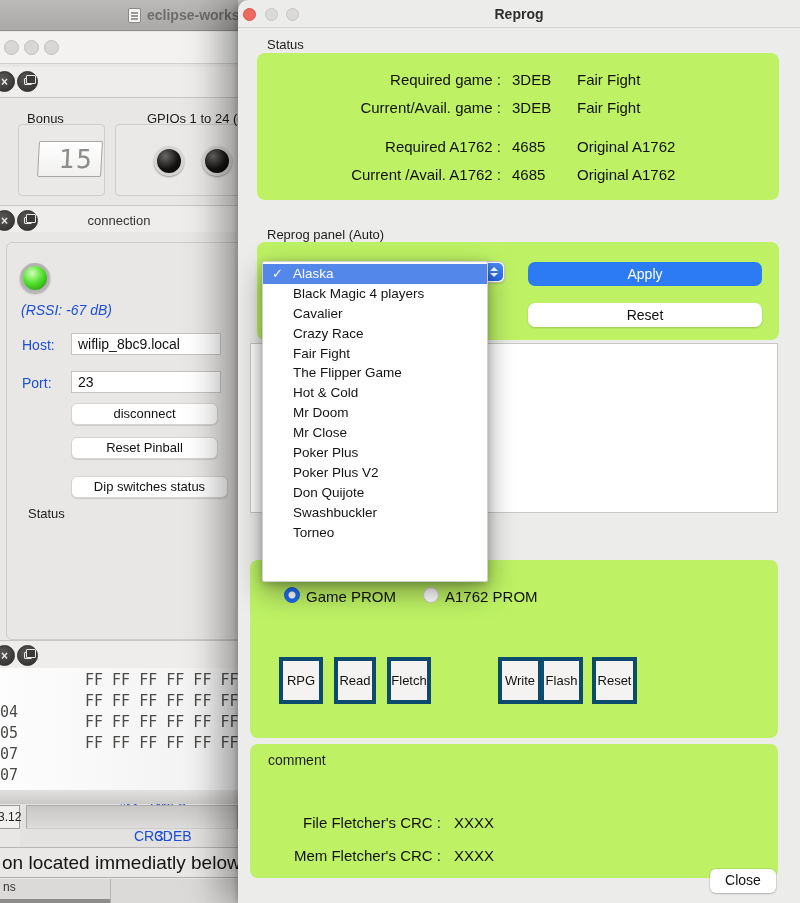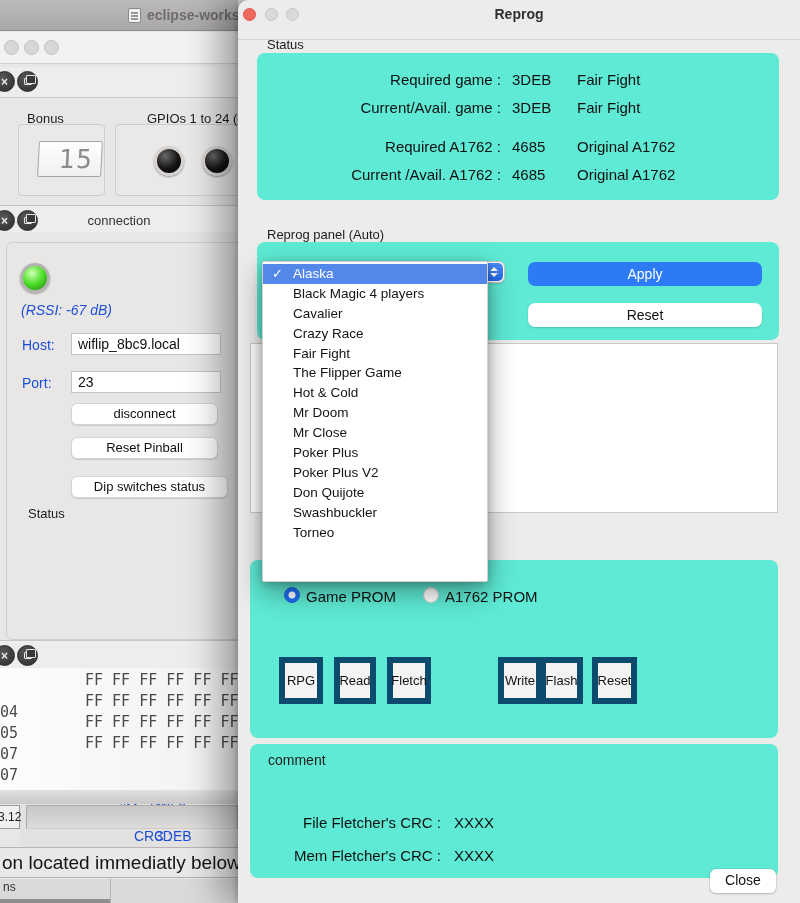--- a/index.html
+++ b/index.html
@@ -84,29 +84,29 @@
     font-size:19px; color:#141414; line-height:29px; white-space:nowrap; overflow:hidden; padding-left:2px; }
   .bottom-left { position:absolute; left:0; top:879px; width:238px; height:24px; background:#dcdad8; }
   .bl-vline { position:absolute; left:110px; top:0; width:1px; height:24px; background:#b5b3b1; }
   .bl-dark { position:absolute; left:0; top:20px; width:110px; height:4px; background:#8f8d8b; }
   .ns-text { position:absolute; left:3px; top:1px; font-size:12px; color:#333; }
 
   
   #reprog-win { position:absolute; left:238px; top:0; width:562px; height:903px;
     background:#ececeb; border-radius:10px 0 0 0;
     box-shadow:-18px 0 35px rgba(0,0,0,.35), -2px 0 5px rgba(0,0,0,.18); }
-  .rtitlebar { position:absolute; left:0; top:0; width:562px; height:40px;
+  .rtitlebar { position:absolute; left:0; top:0; width:562px; height:28px;
     border-bottom:1px solid #d8d6d4; border-radius:10px 0 0 0; }
   .rtitle { position:absolute; left:0; top:6px; width:562px; text-align:center;
     font-size:14px; font-weight:bold; color:#2f2f2f; }
   .tl2 { position:absolute; top:8px; width:13px; height:13px; border-radius:50%; }
   .tl-red { background:#ee6a5f; border:1px solid #dd5147; }
   .tl-gray { background:#dcdad9; border:1px solid #c8c6c4; }
 
-  .rgroup { position:absolute; background:#5eead4; border-radius:8px; }
+  .rgroup { position:absolute; background:#bef264; border-radius:8px; }
   .rsec-label { position:absolute; font-size:13px; color:#1d1d1d; }
 
   .srow { position:absolute; left:19px; width:522px; height:18px; font-size:15px; color:#111; }
   .srow .sl { position:absolute; left:0; width:225px; text-align:right; }
   .srow .sv { position:absolute; left:236px; }
   .srow .sn { position:absolute; left:301px; }
 
   .combo { position:absolute; left:42px; top:261px; width:225px; height:22px;
     background:#fff; border:1px solid #c9c7c5; border-radius:6px;
     box-shadow:0 1px 2px rgba(0,0,0,.15); }
@@ -127,21 +127,21 @@
 
   .textarea { position:absolute; left:12px; top:343px; width:528px; height:170px;
     background:#fff; border:1px solid #cbc9c7; }
 
   .radio { position:absolute; width:16px; height:16px; border-radius:50%; }
   .radio.on { background:radial-gradient(circle, #fff 0 3px, #1e6ef5 4px); border:1px solid #1b5fd6; }
   .radio.off { background:#fff; border:1px solid #d2d0ce; box-shadow:inset 0 1px 2px rgba(0,0,0,.08); }
   .radio-lbl { position:absolute; font-size:15px; color:#111; white-space:nowrap; }
 
   .sqbtn { position:absolute; top:657px; height:47px; background:#f4f3f2;
-    border:6px solid #0c4a6e; font-size:13px; color:#111; display:flex;
+    border:4px solid #0c4a6e; font-size:13px; color:#111; display:flex;
     align-items:center; justify-content:center; cursor:default; }
 
   .crc-row { position:absolute; font-size:15px; color:#111; }
   .crc-row .cl { position:absolute; left:0; width:161px; text-align:right; }
   .crc-row .cv { position:absolute; left:174px; }
 
   .close-btn { position:absolute; left:472px; top:869px; width:66px; height:24px;
     background:#fff; border-radius:6px; font-size:14px; color:#111; text-align:center;
     line-height:23px; box-shadow:0 1px 2px rgba(0,0,0,.2), 0 0 0 1px rgba(0,0,0,.06); cursor:default; }
 

